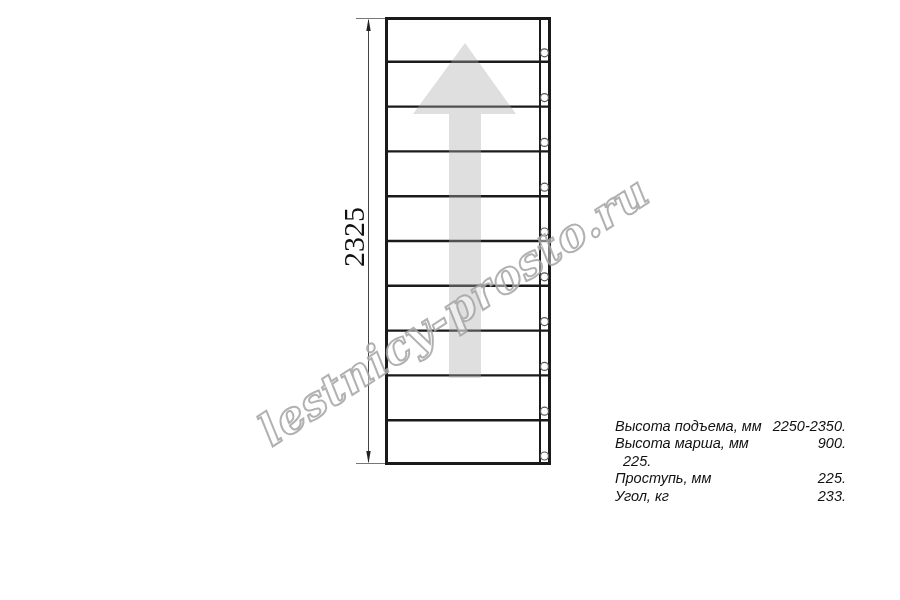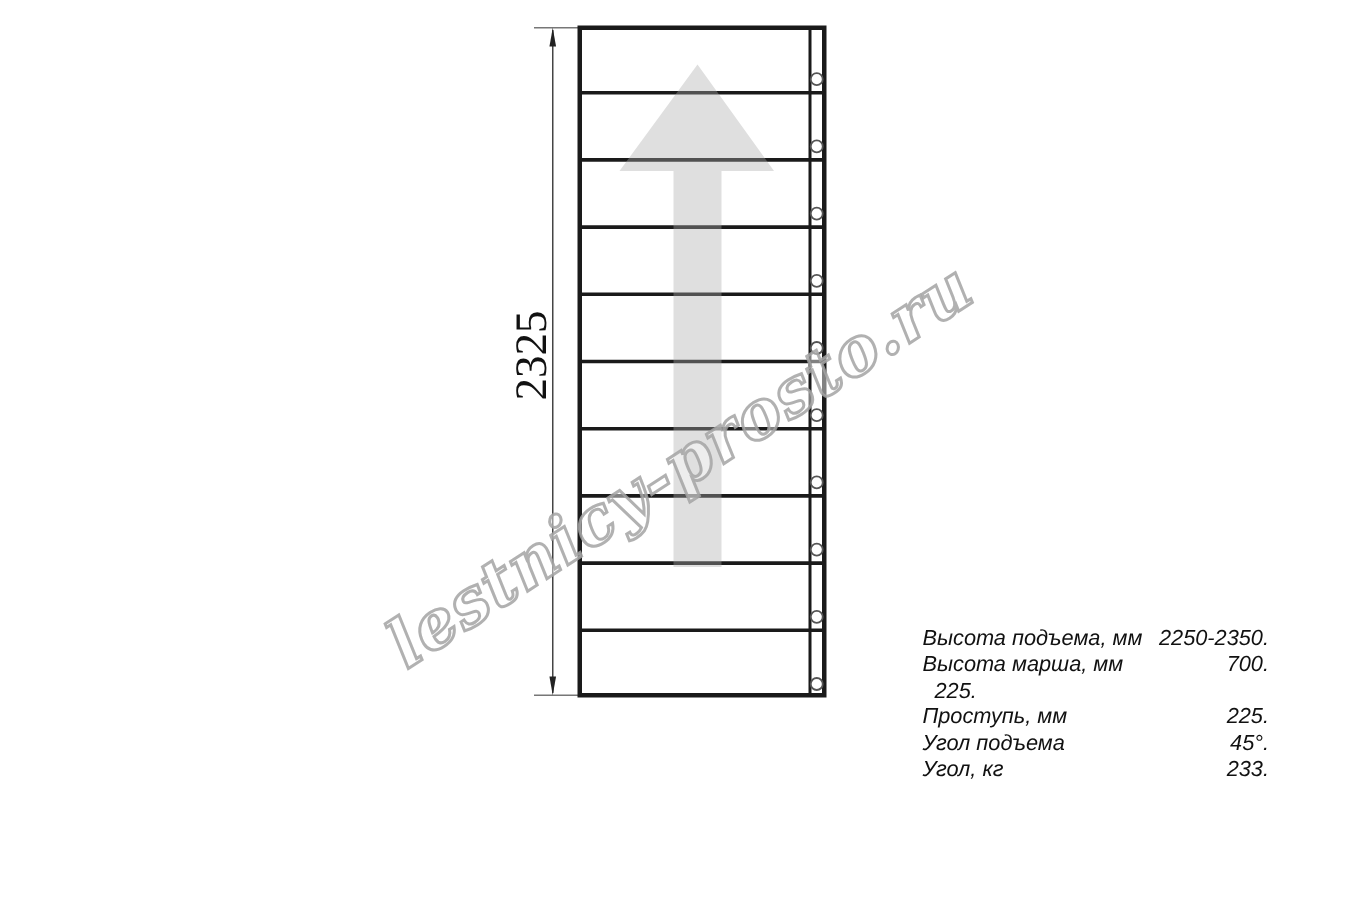--- a/index.html
+++ b/index.html
@@ -80,31 +80,27 @@
 
   <div class="watermark">lestnicy-prosto.ru</div>
 
   <div class="spec-table">
     <div class="spec-row">
       <span class="spec-label">Высота подъема, мм</span>
       <span class="spec-value">2250-2350.</span>
     </div>
     <div class="spec-row">
       <span class="spec-label">Высота марша, мм</span>
-      <span class="spec-value">700.</span>
+      <span class="spec-value">900.</span>
     </div>
     <div class="spec-row">
       <span class="spec-value">225.</span>
     </div>
     <div class="spec-row">
       <span class="spec-label">Проступь, мм</span>
       <span class="spec-value">225.</span>
     </div>
     <div class="spec-row">
-      <span class="spec-label">Угол подъема</span>
-      <span class="spec-value">45°.</span>
-    </div>
-    <div class="spec-row">
       <span class="spec-label">Угол, кг</span>
       <span class="spec-value">233.</span>
     </div>
   </div>
 </div>
 
 </body></html>

